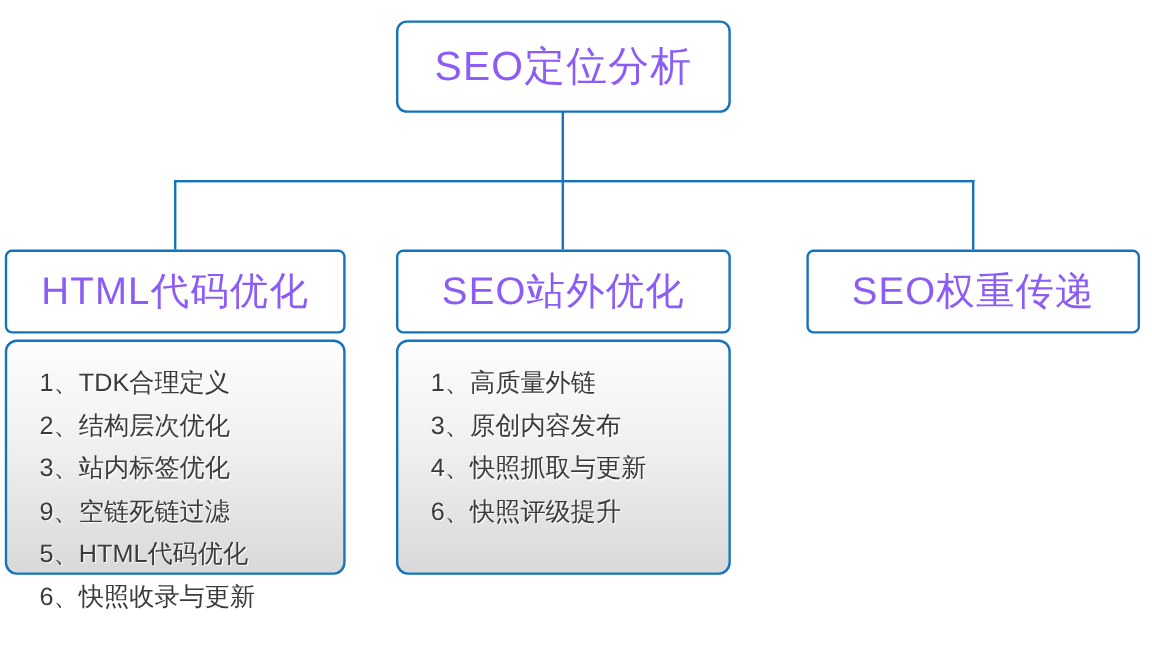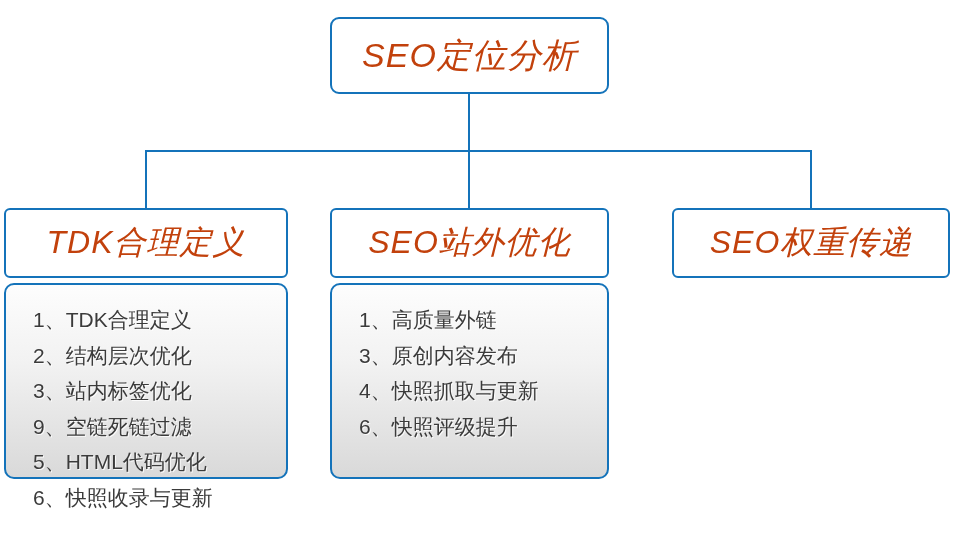--- a/index.html
+++ b/index.html
@@ -18,22 +18,21 @@
 
   
   .node {
     position: absolute;
     box-sizing: border-box;
     background: #ffffff;
     border: 2px solid #1473ba;
     display: flex;
     align-items: center;
     justify-content: center;
-    color: #c2410c;
-    font-style: italic;
+    color: #8b5cf6;
   }
   .root-node {
     left: 330px; top: 17px;
     width: 279px; height: 77px;
     border-radius: 9px;
     font-size: 34px;
     letter-spacing: 1px;
   }
   .branch-header {
     top: 208px;
@@ -84,21 +83,21 @@
     <span>SEO定位分析</span>
   </div>
 
   <div class="line v-root"></div>
   <div class="line h-spine"></div>
   <div class="line v-left"></div>
   <div class="line v-mid"></div>
   <div class="line v-right"></div>
 
   <div class="node branch-header col0">
-    <span>TDK合理定义</span>
+    <span>HTML代码优化</span>
   </div>
   <div class="branch-list col0">
     <div class="list-item">1、TDK合理定义</div>
     <div class="list-item">2、结构层次优化</div>
     <div class="list-item">3、站内标签优化</div>
     <div class="list-item">9、空链死链过滤</div>
     <div class="list-item">5、HTML代码优化</div>
     <div class="list-item">6、快照收录与更新</div>
   </div>
 

